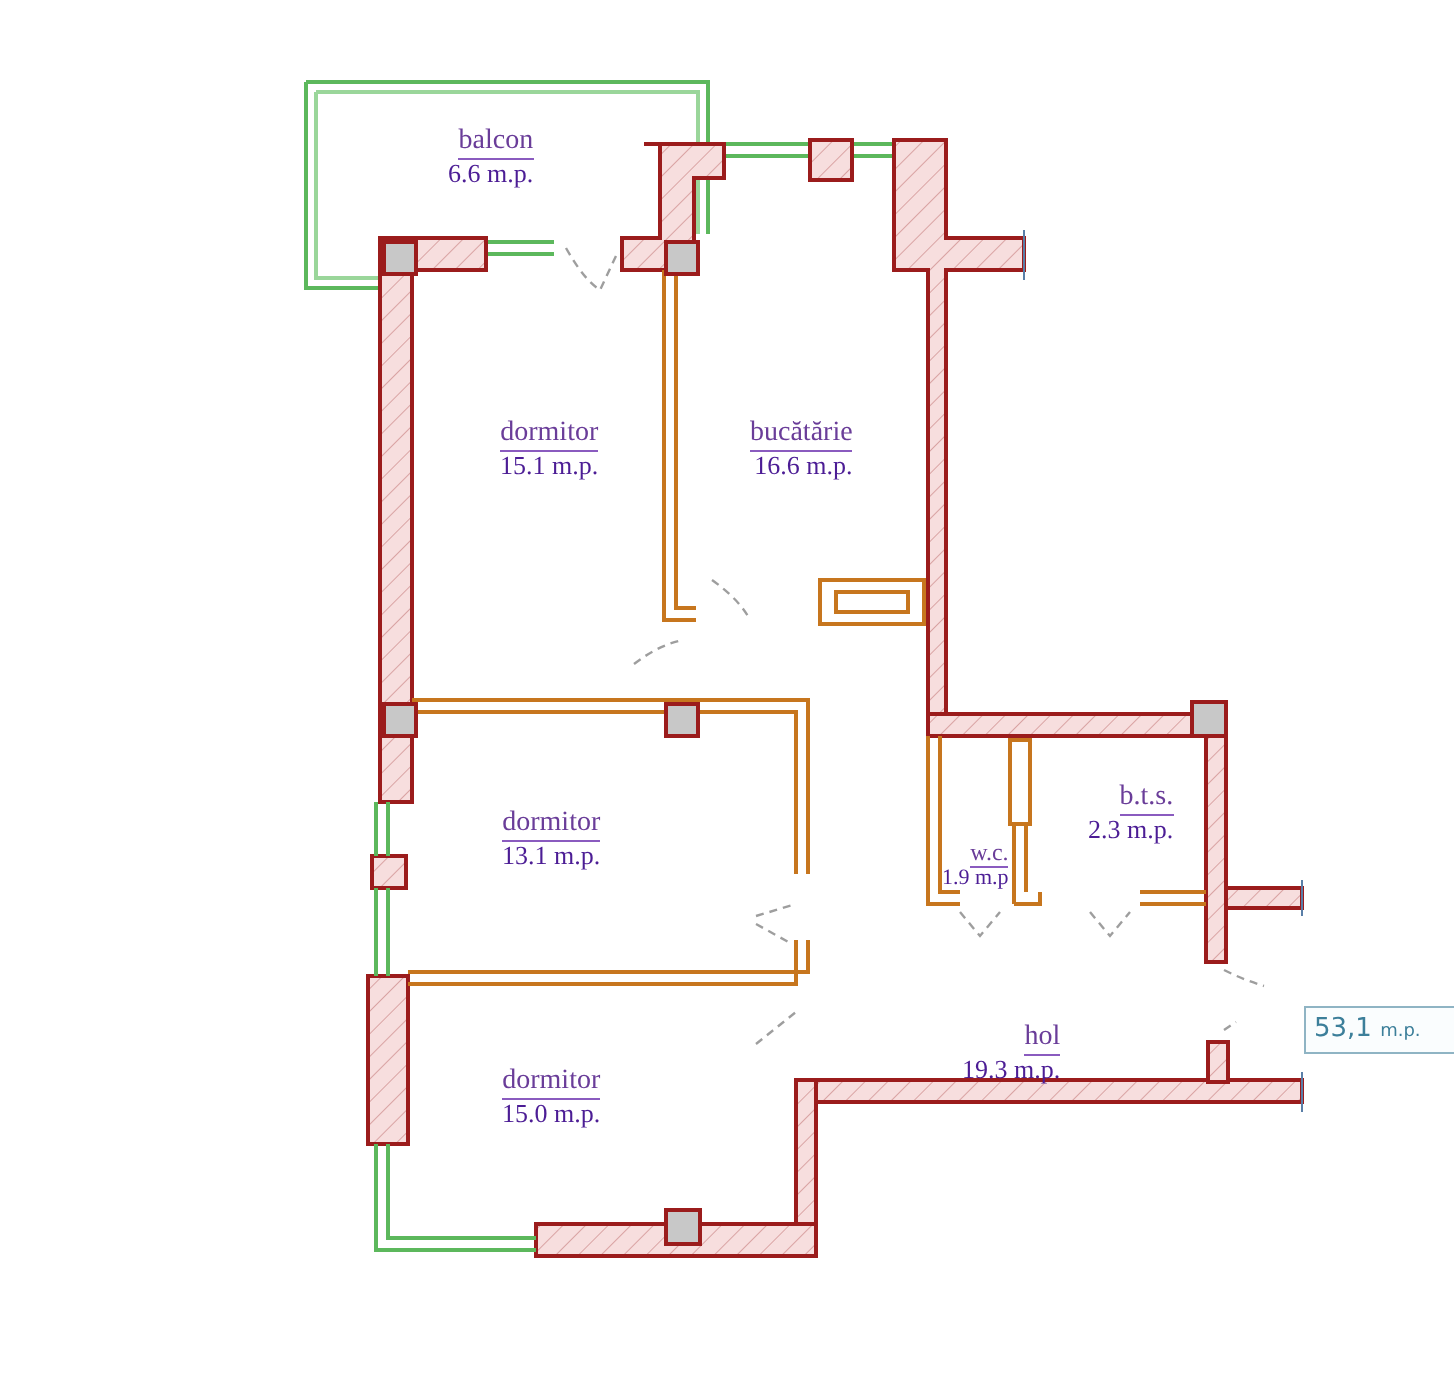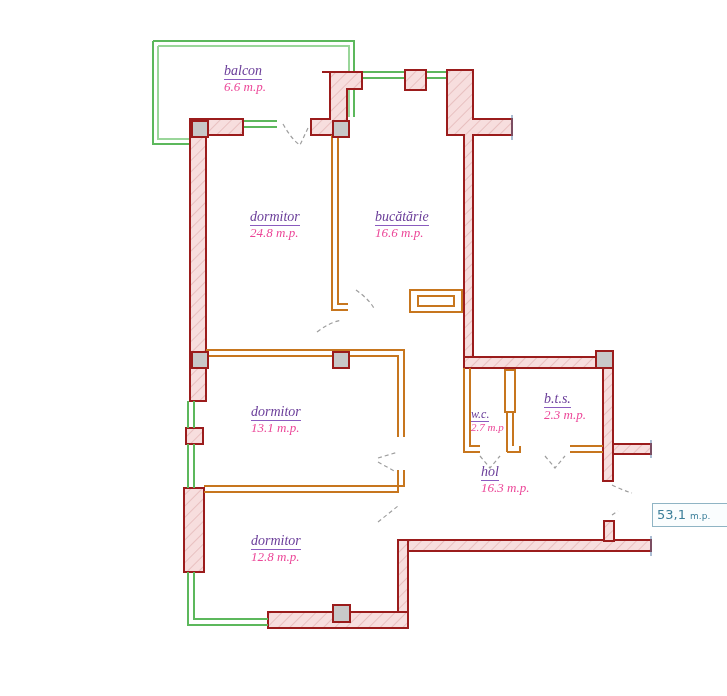--- a/index.html
+++ b/index.html
@@ -1,20 +1,20 @@
 <!DOCTYPE html>
 <html><head>
   <meta charset="utf-8">
   <style>
     html, body { margin: 0; padding: 0; background: #ffffff; }
     body { width: 727px; height: 696px; position: relative; overflow: hidden; font-family: "Liberation Serif", serif; }
     #plan { position: absolute; left: 0; top: 0; width: 727px; height: 696px; }
-    .room-label { position: absolute; text-align: left; color: #6a3d99; font-style: italic; font-family: "Liberation Serif", serif; line-height: 1.05; }
+    .room-label { position: absolute; text-align: right; color: #6a3d99; font-family: "Liberation Serif", serif; line-height: 1.05; }
     .room-name { display: inline-block; font-size: 14px; border-bottom: 1.5px solid #8a5bbf; padding-bottom: 0; }
-    .room-area { display: block; font-size: 13px; color: #ec4899; }
+    .room-area { display: block; font-size: 13px; color: #4c1d95; }
     .total-area { position: absolute; left: 652px; top: 503px; width: 80px; height: 24px; border: 1px solid #8fb4c4; background: #fafdfe; box-sizing: border-box; color: #3c7f9a; font-family: "DejaVu Sans", sans-serif; font-size: 13px; line-height: 22px; padding-left: 4px; white-space: nowrap; overflow: hidden; }
     .total-area .unit { font-size: 9px; text-align: center; }
   </style>
 </head>
 <body>
 
 <svg id="plan" viewBox="0 0 727 696" xmlns="http://www.w3.org/2000/svg">
   <defs>
     <pattern id="hatch" patternUnits="userSpaceOnUse" width="8" height="8" patternTransform="rotate(45)">
       <rect width="8" height="8" fill="#f7dede"></rect>
@@ -119,43 +119,43 @@
     <line x1="651" y1="536" x2="651" y2="556"></line>
   </g>
 </svg>
 
 <div class="room-label" style="left:224px; top:62px;">
   <span class="room-name">balcon</span>
   <span class="room-area">6.6 m.p.</span>
 </div>
 <div class="room-label" style="left:250px; top:208px;">
   <span class="room-name">dormitor</span>
-  <span class="room-area">24.8 m.p.</span>
+  <span class="room-area">15.1 m.p.</span>
 </div>
 <div class="room-label" style="left:375px; top:208px;">
   <span class="room-name">bucătărie</span>
   <span class="room-area">16.6 m.p.</span>
 </div>
 <div class="room-label" style="left:251px; top:403px;">
   <span class="room-name">dormitor</span>
   <span class="room-area">13.1 m.p.</span>
 </div>
-<div class="room-label" style="left:471px; top:408px; font-size:12px;">
+<div class="room-label" style="left:471px; top:420px; font-size:12px;">
   <span class="room-name" style="font-size:12px;">w.c.</span>
-  <span class="room-area" style="font-size:11px;">2.7 m.p</span>
+  <span class="room-area" style="font-size:11px;">1.9 m.p</span>
 </div>
 <div class="room-label" style="left:544px; top:390px;">
   <span class="room-name">b.t.s.</span>
   <span class="room-area">2.3 m.p.</span>
 </div>
-<div class="room-label" style="left:481px; top:463px;">
+<div class="room-label" style="left:481px; top:510px;">
   <span class="room-name">hol</span>
-  <span class="room-area">16.3 m.p.</span>
+  <span class="room-area">19.3 m.p.</span>
 </div>
 <div class="room-label" style="left:251px; top:532px;">
   <span class="room-name">dormitor</span>
-  <span class="room-area">12.8 m.p.</span>
+  <span class="room-area">15.0 m.p.</span>
 </div>
 
 <div class="total-area">
   <span>53,1</span>
   <span class="unit">m.p.</span>
 </div>
 
 </body></html>

